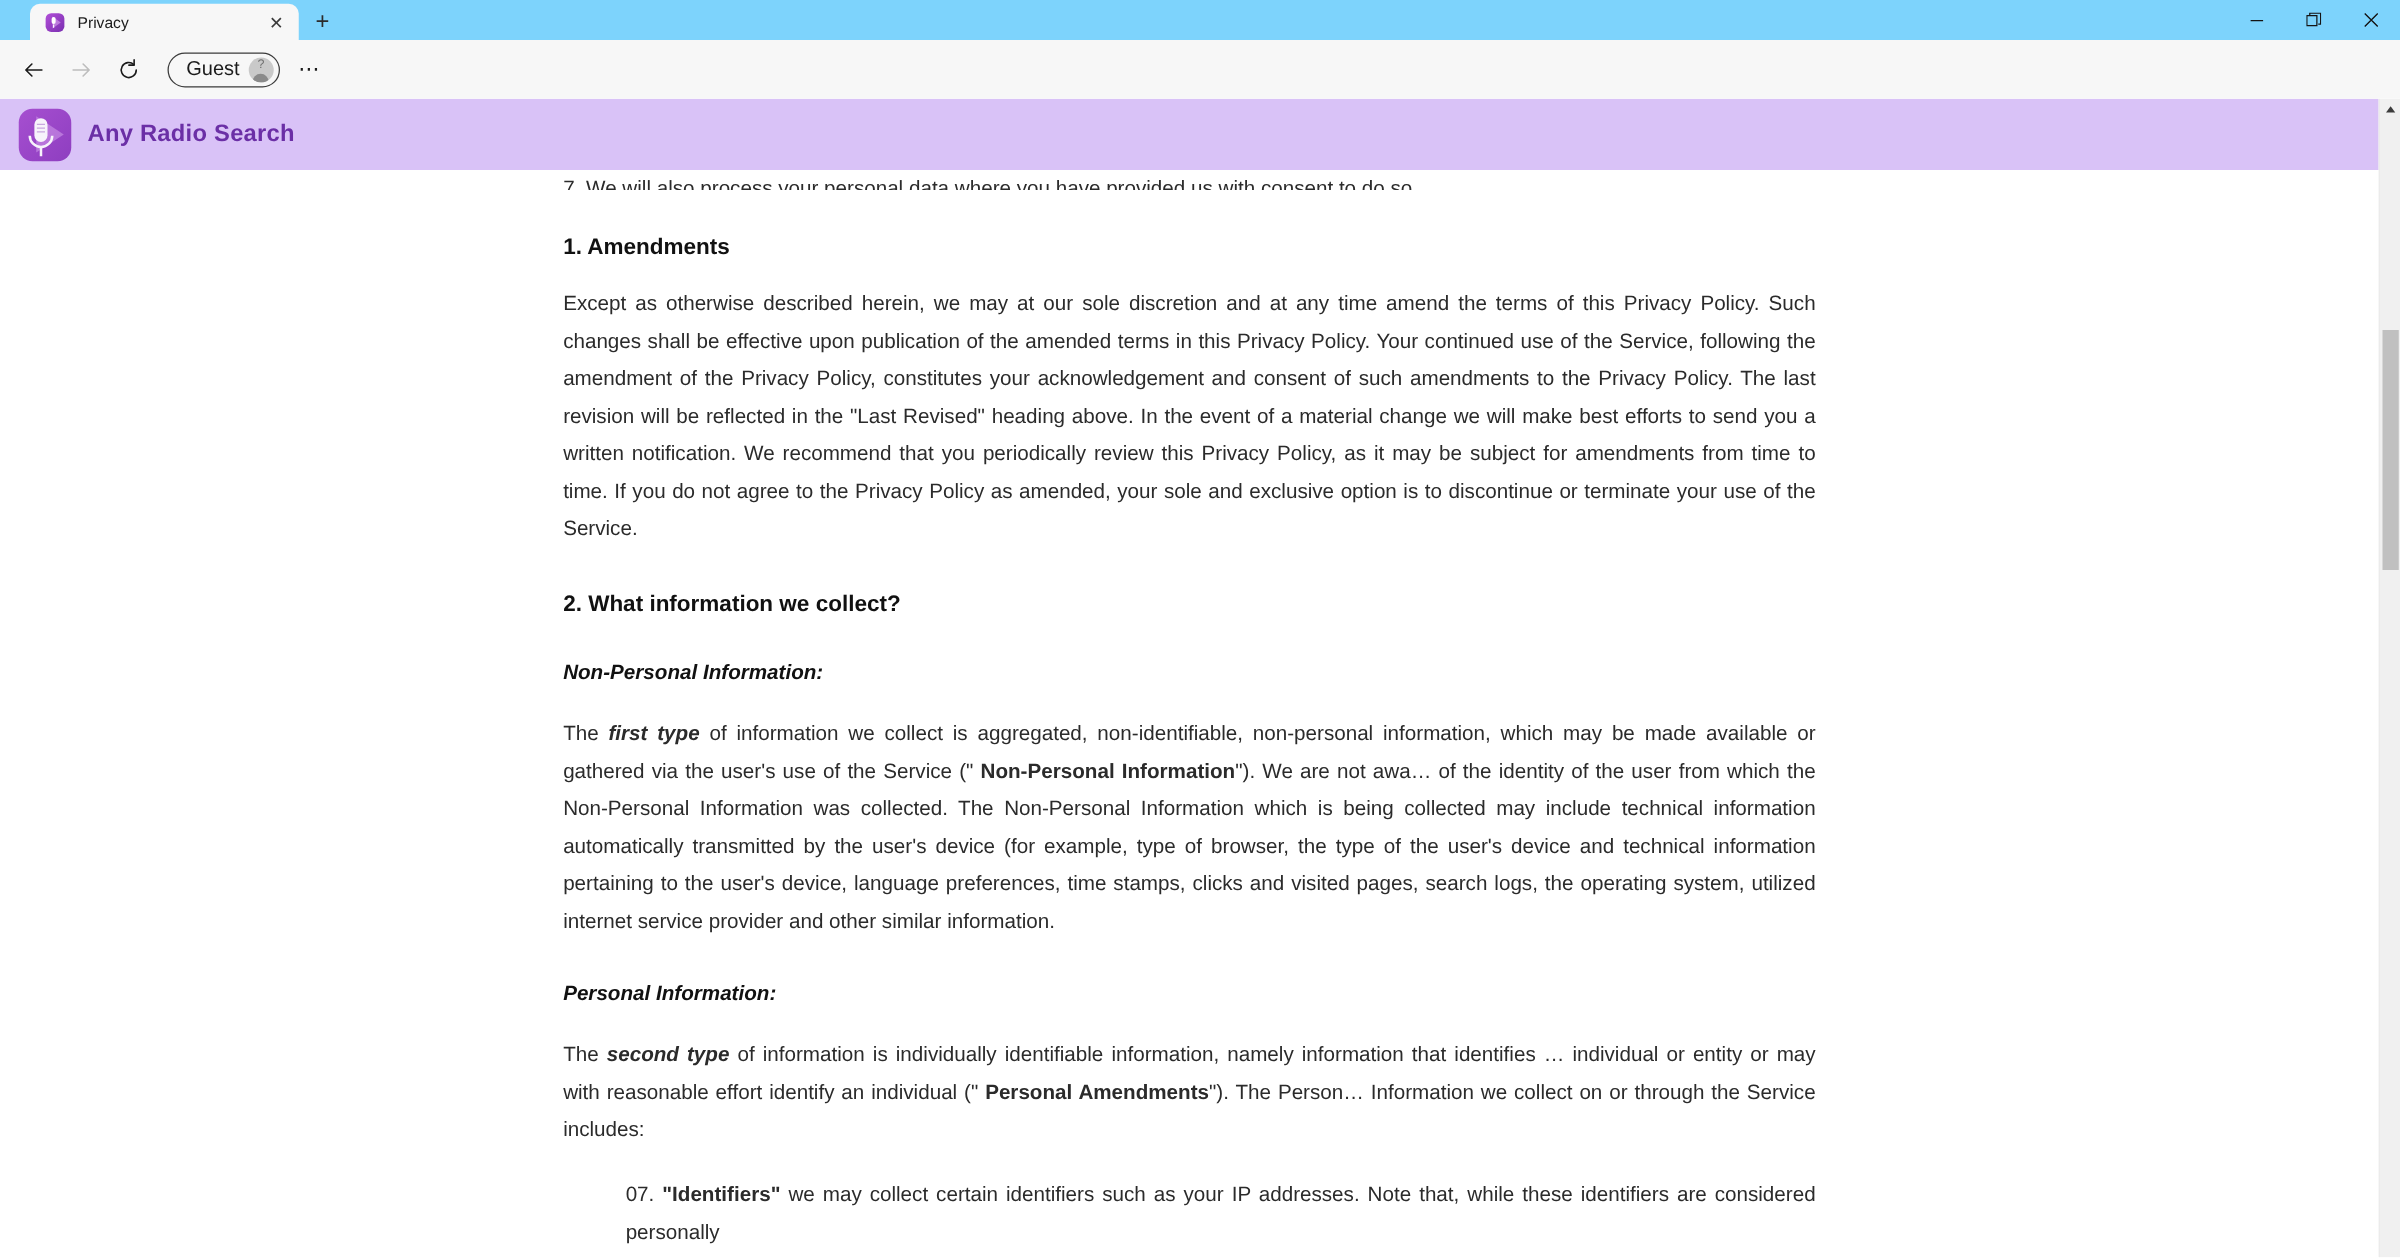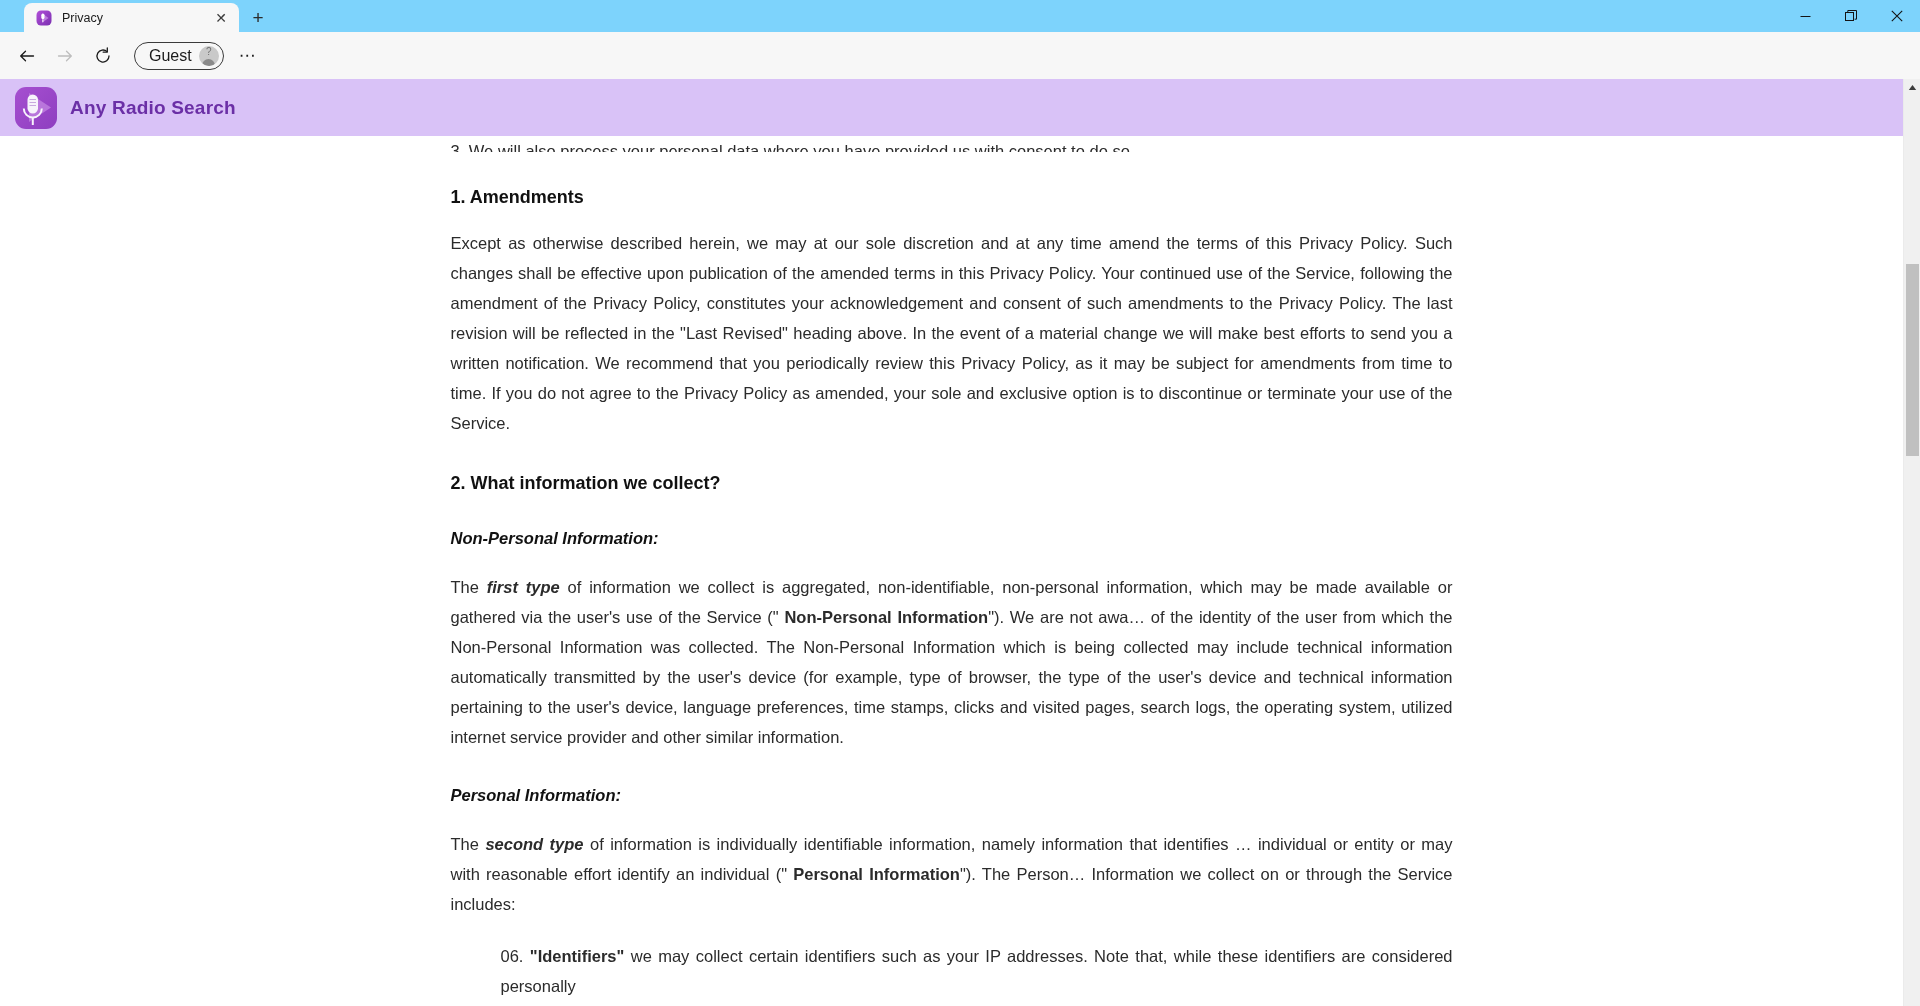--- a/index.html
+++ b/index.html
@@ -323,35 +323,35 @@
             <path d="M9.8 22.5 a9 9 0 0 0 18 0" fill="none" stroke="#f7f3fb" stroke-width="2"></path>
             <path d="M18.8 31.5 V39" stroke="#f7f3fb" stroke-width="2"></path>
           </svg>
         </span>
         <span class="brand">Any Radio Search</span>
       </div>
 
       <div class="doc">
         <div class="doc-inner">
 
-          <div class="clipped-line">3. We will also process your personal data where you have provided us with consent to do so.</div>
+          <div class="clipped-line">7. We will also process your personal data where you have provided us with consent to do so.</div>
 
           <h2 class="sec">1. Amendments</h2>
           <p class="body">Except as otherwise described herein, we may at our sole discretion and at any time amend the terms of this Privacy Policy. Such changes shall be effective upon publication of the amended terms in this Privacy Policy. Your continued use of the Service, following the amendment of the Privacy Policy, constitutes your acknowledgement and consent of such amendments to the Privacy Policy. The last revision will be reflected in the "Last Revised" heading above. In the event of a material change we will make best efforts to send you a written notification. We recommend that you periodically review this Privacy Policy, as it may be subject for amendments from time to time. If you do not agree to the Privacy Policy as amended, your sole and exclusive option is to discontinue or terminate your use of the Service.</p>
 
           <h2 class="sec">2. What information we collect?</h2>
 
           <p class="subhead">Non-Personal Information:</p>
           <p class="body"><span>The </span><span class="bi">first type</span><span> of information we collect is aggregated, non-identifiable, non-personal information, which may be made available or gathered via the user's use of the Service (" </span><span class="b">Non-Personal Information</span><span>"). We are not awa… of the identity of the user from which the Non-Personal Information was collected. The Non-Personal Information which is being collected may include technical information automatically transmitted by the user's device (for example, type of browser, the type of the user's device and technical information pertaining to the user's device, language preferences, time stamps, clicks and visited pages, search logs, the operating system, utilized internet service provider and other similar information.</span></p>
 
           <p class="subhead">Personal Information:</p>
-          <p class="body"><span>The </span><span class="bi">second type</span><span> of information is individually identifiable information, namely information that identifies … individual or entity or may with reasonable effort identify an individual (" </span><span class="b">Personal Information</span><span>"). The Person… Information we collect on or through the Service includes:</span></p>
+          <p class="body"><span>The </span><span class="bi">second type</span><span> of information is individually identifiable information, namely information that identifies … individual or entity or may with reasonable effort identify an individual (" </span><span class="b">Personal Amendments</span><span>"). The Person… Information we collect on or through the Service includes:</span></p>
 
           <ol class="items">
-            <li><span class="num">06.</span> <span class="b">"Identifiers"</span><span> we may collect certain identifiers such as your IP addresses. Note that, while these identifiers are considered personally</span></li>
+            <li><span class="num">07.</span> <span class="b">"Identifiers"</span><span> we may collect certain identifiers such as your IP addresses. Note that, while these identifiers are considered personally</span></li>
           </ol>
 
         </div>
       </div>
     </div>
 
     <div class="scrollbar">
       <div class="sb-arrow up">
         <svg width="9" height="7" viewBox="0 0 9 7">
             <path d="M4.5 1 L8.2 6 H0.8 Z" fill="#3c3c3c"></path>

